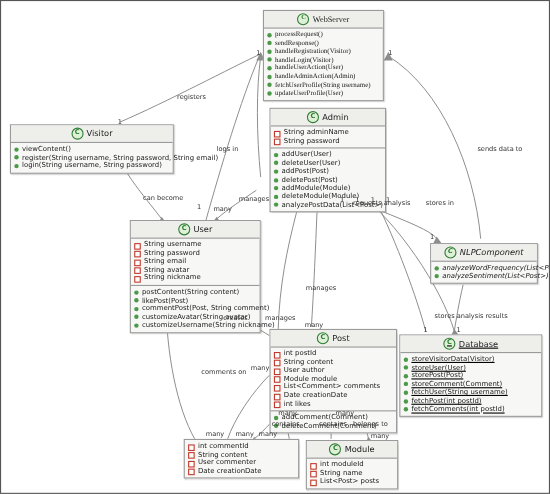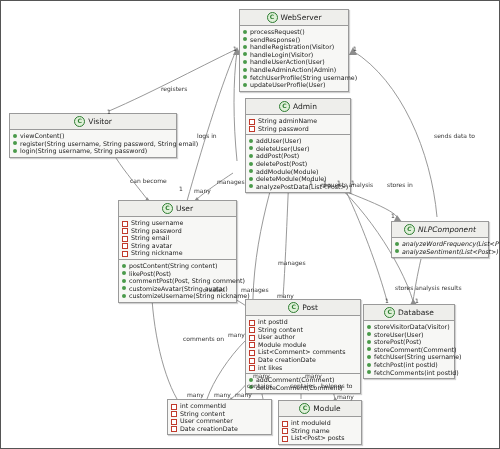--- a/index.html
+++ b/index.html
@@ -68,21 +68,21 @@
       <polygon points="146,196 142,204 151,203"></polygon>
       <polygon points="196,196 191,203 201,204"></polygon>
       <polygon points="396,214 392,222 401,221"></polygon>
       <polygon points="412,298 408,306 417,305"></polygon>
       <polygon points="230,396 226,404 235,403"></polygon>
       <polygon points="334,396 330,404 339,403"></polygon>
     </g>
   </svg>
 
   <div id="classes">
-      <div class="cls" style="left: 238px; top: 8px; width: 110px;">
+      <div class="cls" style="left: 238px; top: 8px; width: 110px; font-family: Liberation Serif, serif;">
         <div class="cls-hdr">
           <span class="cbadge">C</span>
           <span class="cls-name">WebServer</span>
         </div>
         <div class="sect">
           <div class="mem">
             <span class="dot"></span>
             <span>processRequest()</span>
           </div>
           <div class="mem">
@@ -108,21 +108,21 @@
           <div class="mem">
             <span class="dot"></span>
             <span>fetchUserProfile(String username)</span>
           </div>
           <div class="mem">
             <span class="dot"></span>
             <span>updateUserProfile(User)</span>
           </div>
         </div>
       </div>
-      <div class="cls" style="left: 8px; top: 112px; width: 168px;">
+      <div class="cls" style="left: 8px; top: 112px; width: 149px;">
         <div class="cls-hdr">
           <span class="cbadge">C</span>
           <span class="cls-name">Visitor</span>
         </div>
         <div class="sect">
           <div class="mem">
             <span class="dot"></span>
             <span>viewContent()</span>
           </div>
           <div class="mem">
@@ -286,21 +286,21 @@
           <div class="mem">
             <span class="dot"></span>
             <span>addComment(Comment)</span>
           </div>
           <div class="mem">
             <span class="dot"></span>
             <span>deleteComment(Comment)</span>
           </div>
         </div>
       </div>
-      <div class="cls" style="left: 362px; top: 303px; width: 92px;">
+      <div class="cls" style="left: 362px; top: 303px; width: 130px; text-decoration: underline;">
         <div class="cls-hdr">
           <span class="cbadge">C</span>
           <span class="cls-name">Database</span>
         </div>
         <div class="sect">
           <div class="mem">
             <span class="dot"></span>
             <span>storeVisitorData(Visitor)</span>
           </div>
           <div class="mem">

